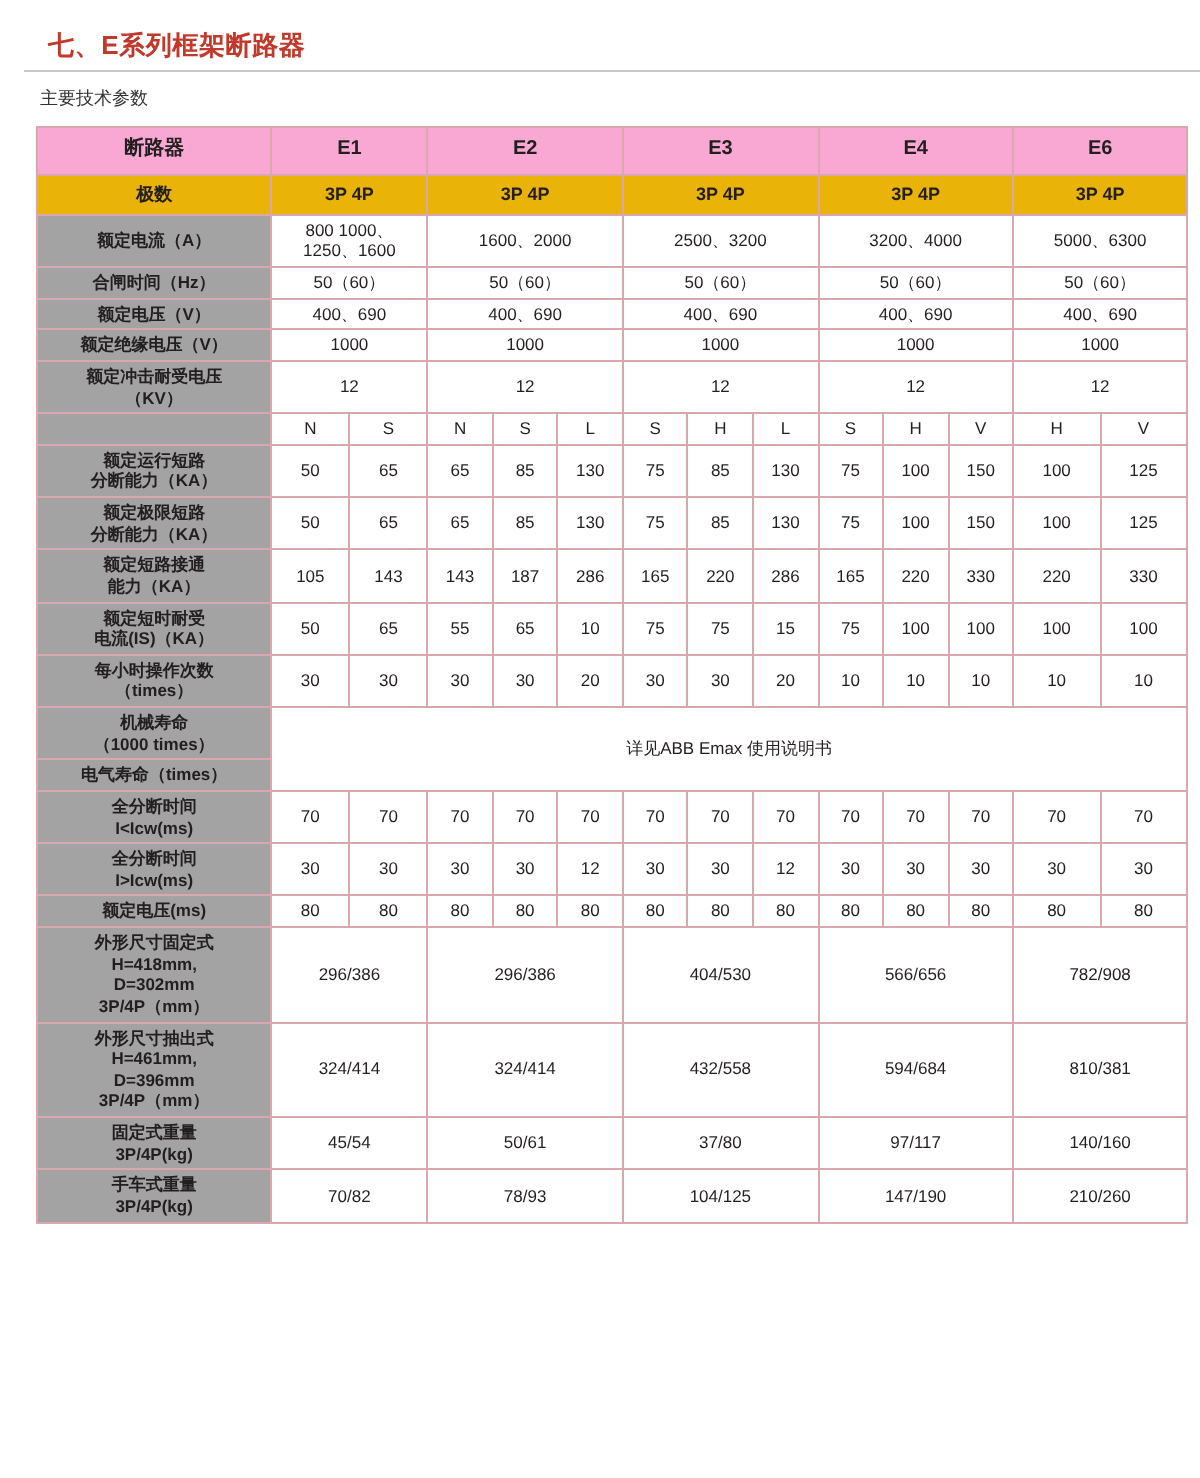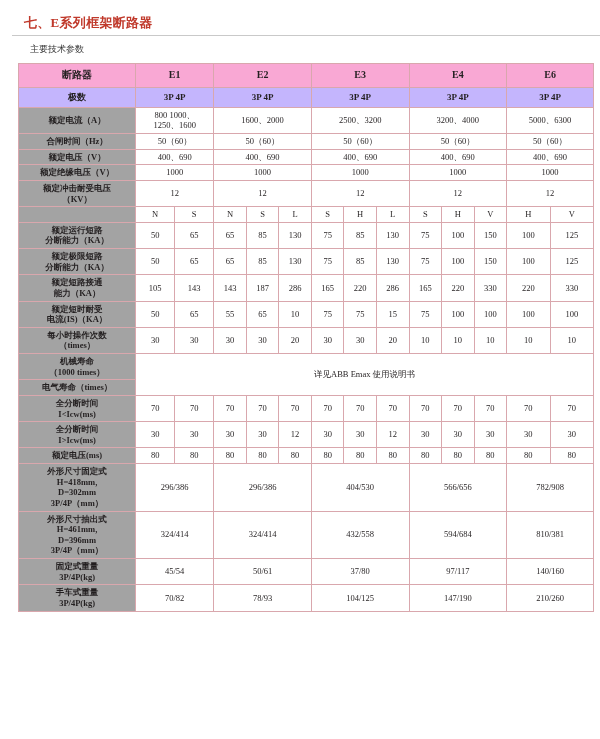--- a/index.html
+++ b/index.html
@@ -13,38 +13,37 @@
     font-family: "Liberation Sans", sans-serif;
     color: #231f20;
     overflow: hidden;
   }
   .page {
     position: relative;
     width: 600px;
     height: 739px;
     box-sizing: border-box;
     padding: 14px 0 0 12px;
-    font-family: Liberation Serif, serif;
   }
   .title {
     color: #c0392b;
     font-size: 13px;
     font-weight: bold;
     letter-spacing: 0.3px;
     margin: 0 0 2px 12px;
   }
   .title-rule {
     height: 1px;
     background: #c9c9c9;
     margin: 3px 0 7px 0;
   }
   .subtitle {
     font-size: 9px;
     color: #333;
-    margin: 0 0 7px 18px;
+    margin: 0 0 7px 8px;
   }
   table.spec {
     border-collapse: collapse;
     width: 576px;
     margin: 0 auto;
     table-layout: fixed;
   }
   table.spec td {
     border: 1px solid #d9a7ad;
     font-size: 8.5px;
@@ -65,21 +64,21 @@
   tr.head td {
     background: #f9a8d4;
     font-weight: bold;
     font-size: 10px;
     padding: 5px 2px;
   }
   tr.head td.rowhead {
     font-size: 10px;
   }
   tr.poles td {
-    background: #c4b5fd;
+    background: #eab308;
     font-weight: bold;
     font-size: 9px;
     padding: 4px 2px;
   }
   .cell-tall {
     padding: 5px 1px;
   }
   .note {
     font-size: 7.5px;
     color: #231f20;

